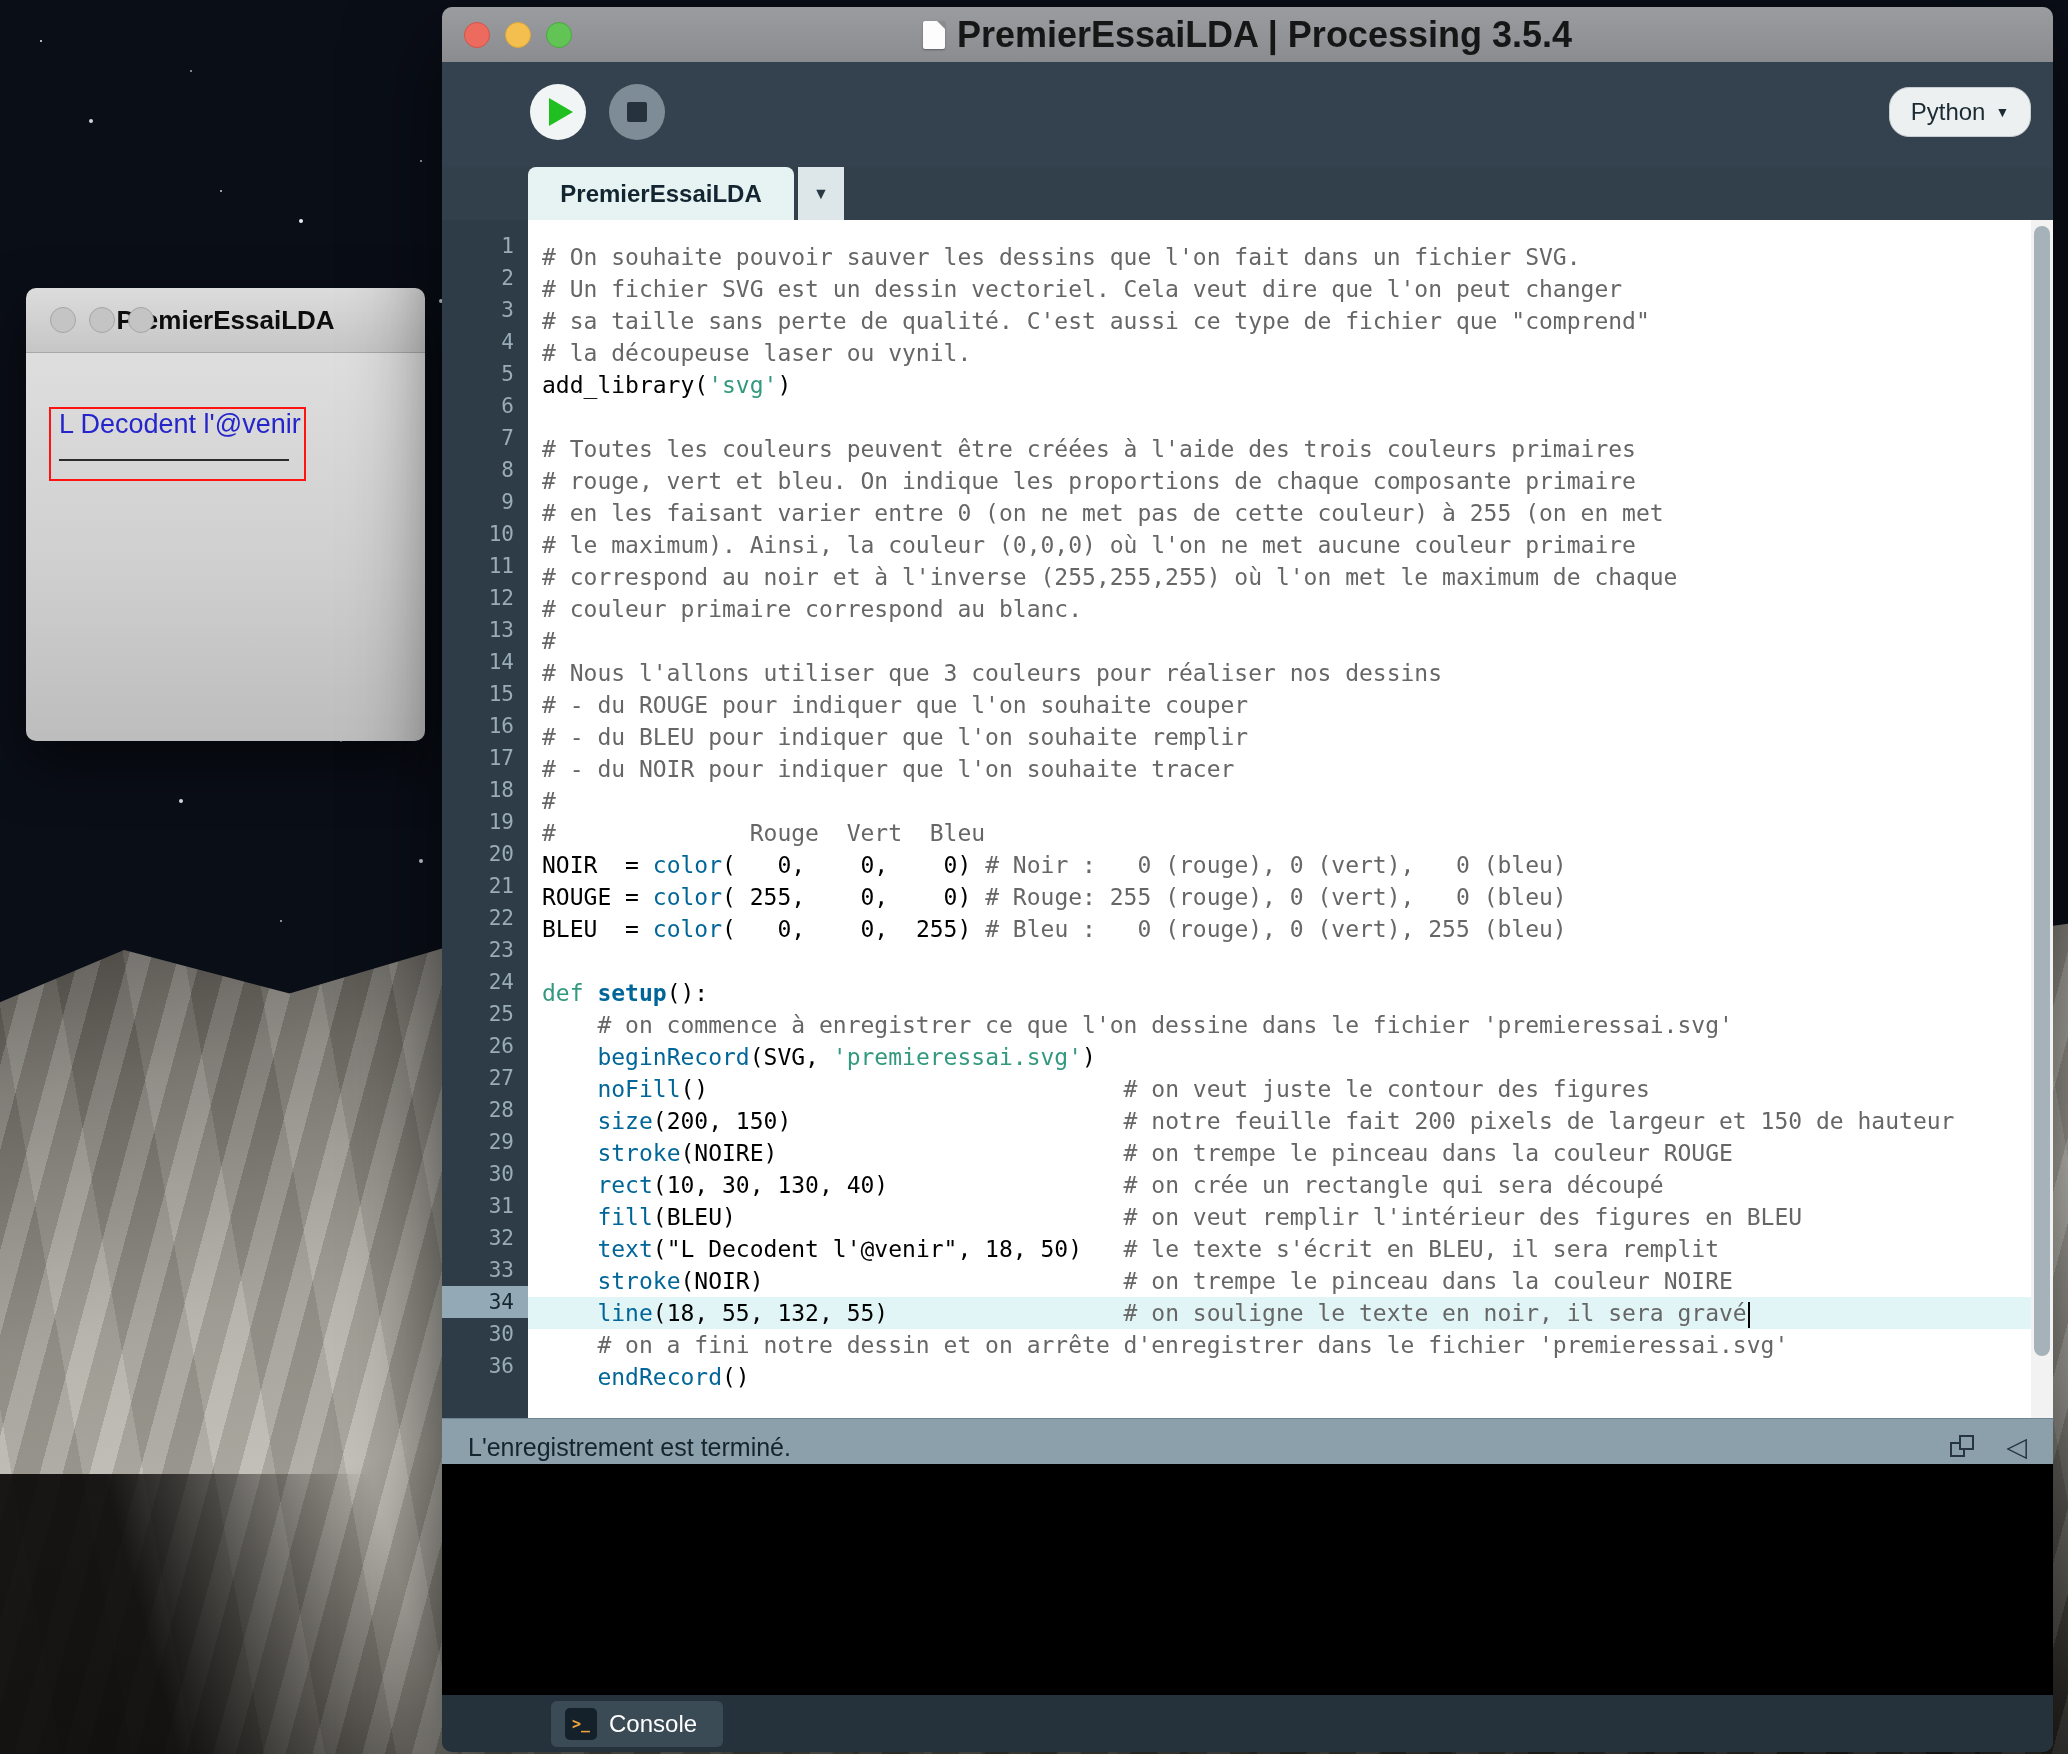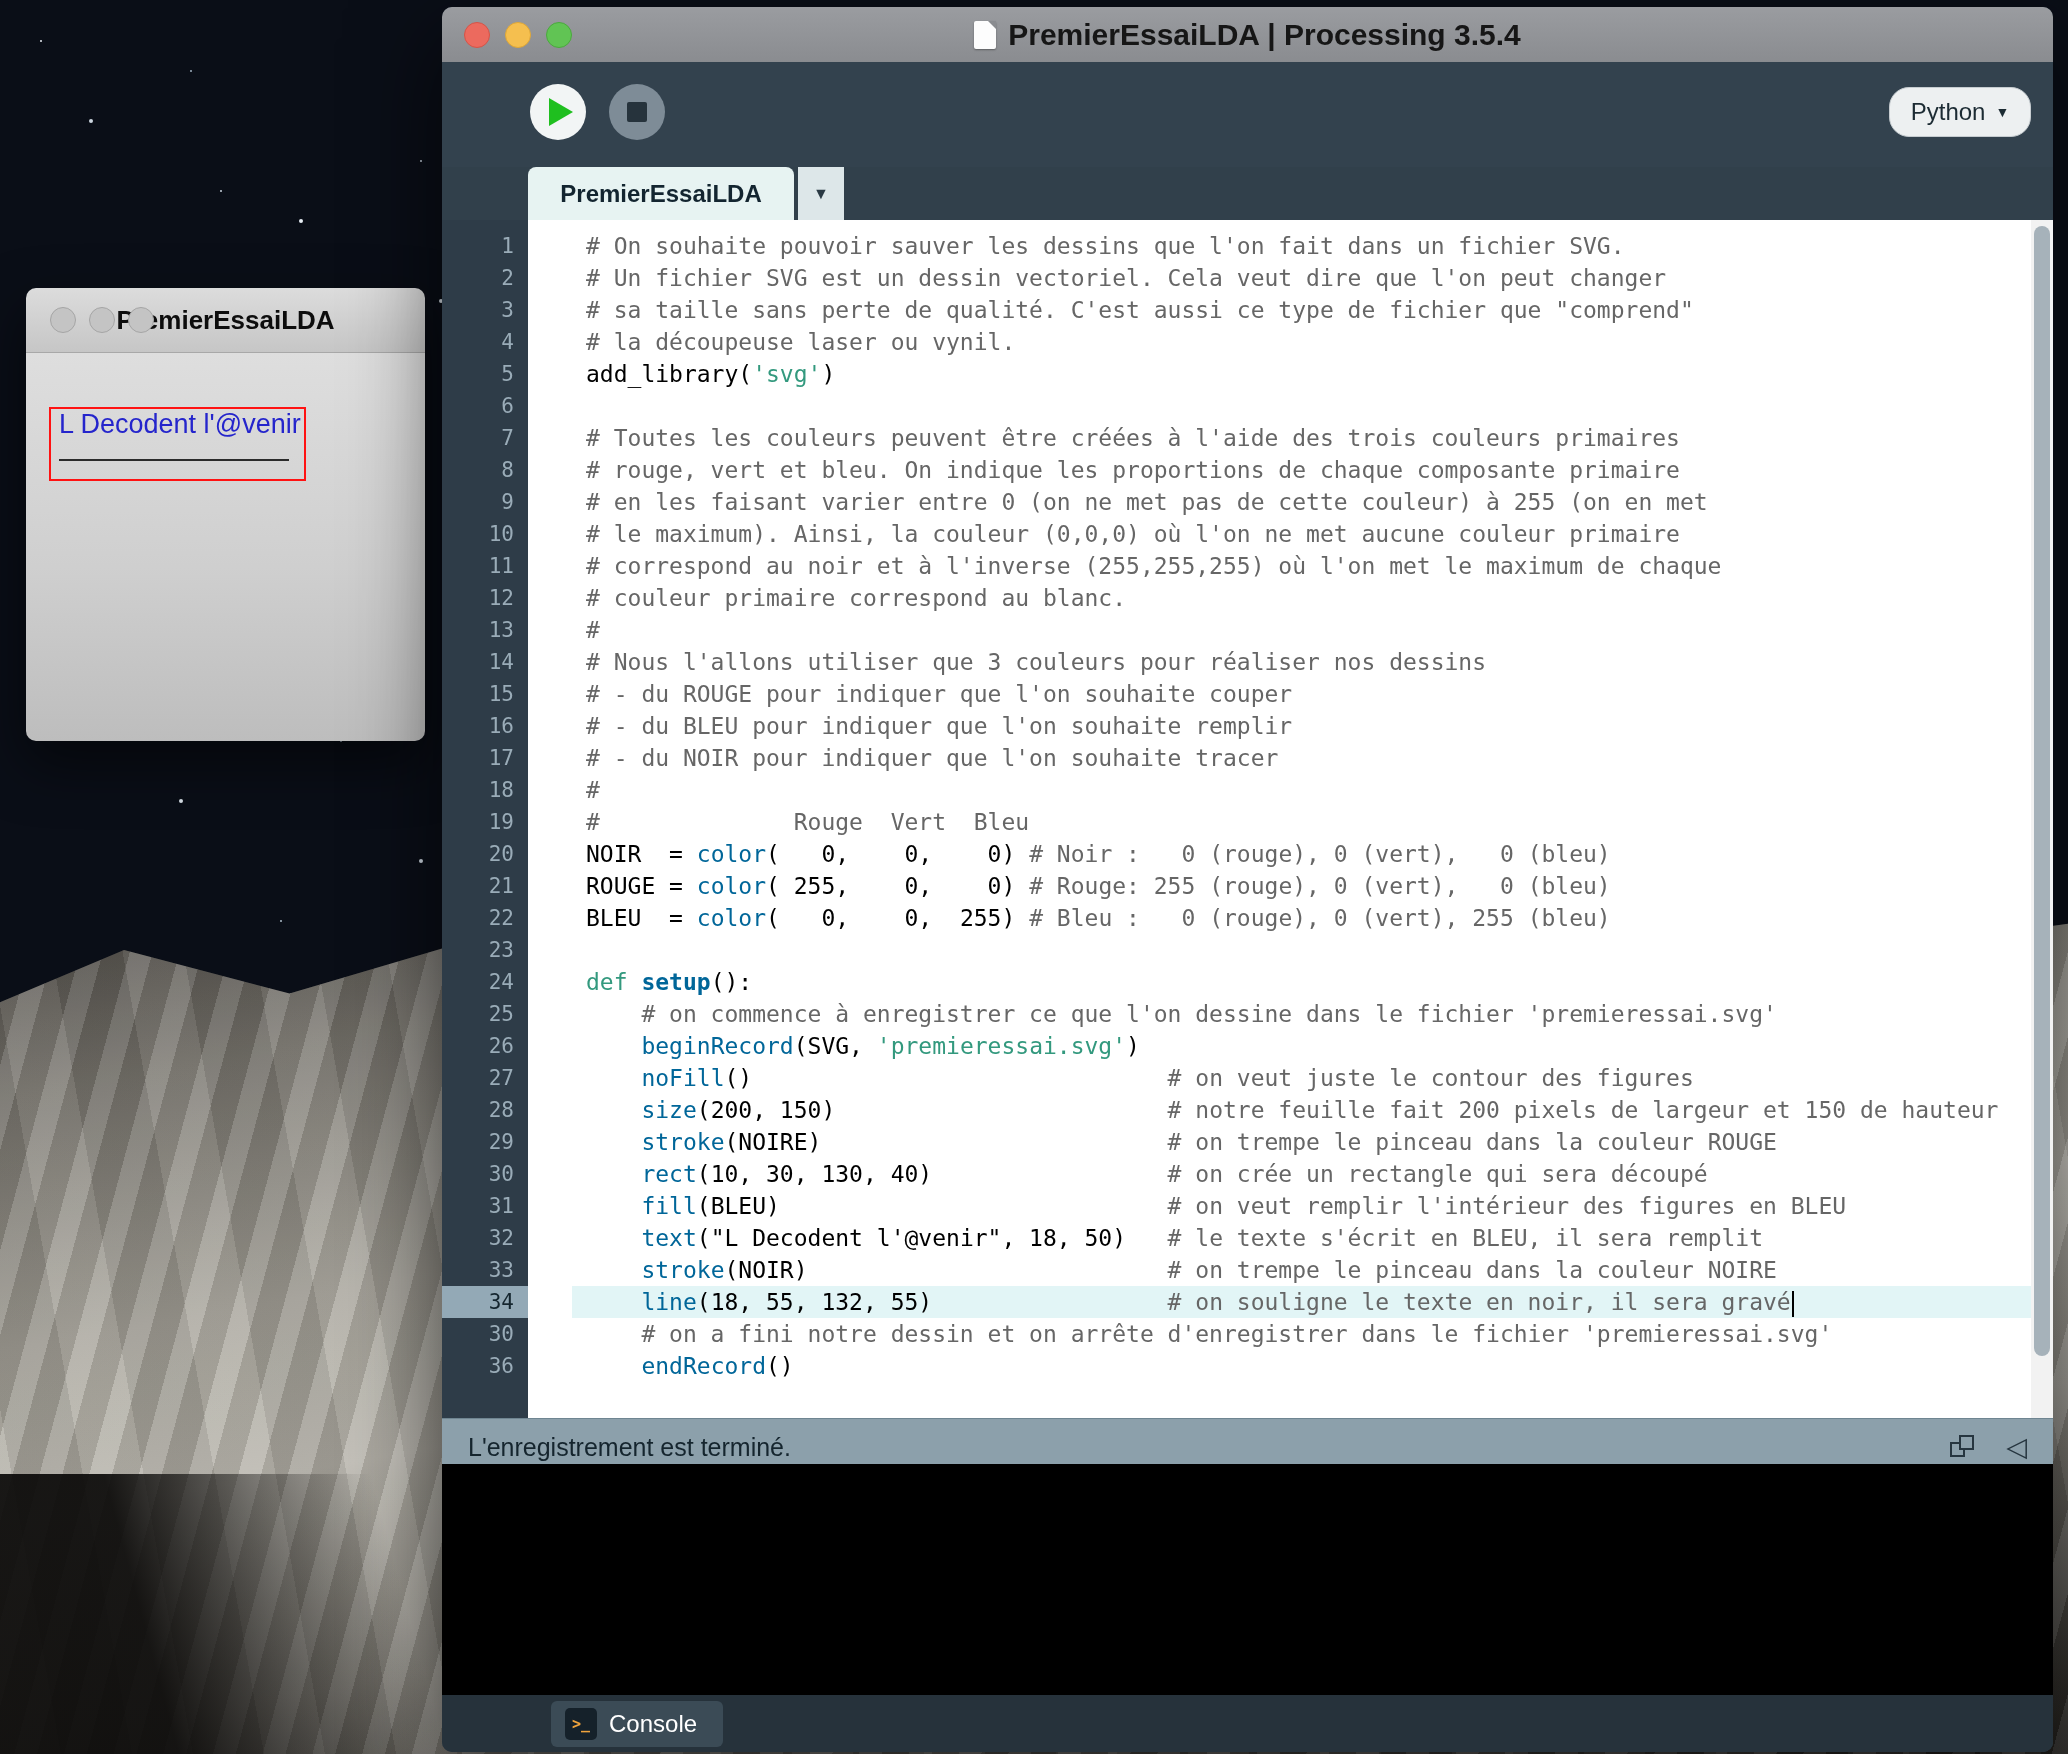--- a/index.html
+++ b/index.html
@@ -44,21 +44,21 @@
     display:flex;align-items:center;justify-content:center;}
   .traffic{position:absolute;left:22px;top:15px;display:flex;gap:15px;}
   .light{width:26px;height:26px;border-radius:50%;box-sizing:border-box;}
   .light.red{background:#ec6a5e;border:1px solid #d65347;}
   .light.yellow{background:#f5bf4f;border:1px solid #dfa736;}
   .light.green{background:#61c454;border:1px solid #4aa93d;}
   .title-wrap{display:flex;align-items:center;gap:12px;}
   .doc-icon{width:22px;height:28px;background:#fdfdfd;border-radius:2px;position:relative;box-shadow:0 1px 2px rgba(0,0,0,.35);}
   .doc-icon::before{content:"";position:absolute;top:0;right:0;width:0;height:0;
     border-top:8px solid #8a8c90;border-left:8px solid transparent;}
-  .win-title{font-weight:bold;font-size:30px;color:#161616;}
+  .win-title{font-weight:bold;font-size:36px;color:#161616;}
 
   .toolbar{height:105px;background:#33424E;position:relative;}
   .btn-round{position:absolute;width:56px;height:56px;border-radius:50%;top:22px;
     display:flex;align-items:center;justify-content:center;}
   .btn-play{left:88px;background:#f2f5f5;}
   .play-tri{width:0;height:0;border-left:24px solid #1fbf1f;border-top:14px solid transparent;
     border-bottom:14px solid transparent;margin-left:6px;}
   .btn-stop{left:167px;background:#7e8c97;}
   .stop-sq{width:20px;height:20px;background:#26333c;border-radius:2px;}
   .mode-btn{position:absolute;right:22px;top:25px;width:142px;height:50px;background:#edf0f1;
@@ -74,21 +74,21 @@
   .tab-dropdown{position:absolute;left:356px;bottom:0;width:46px;height:53px;background:#dde7e9;
     display:flex;align-items:center;justify-content:center;font-size:16px;color:#2a3a44;}
 
   .editor{position:absolute;top:213px;left:0;right:0;height:1198px;background:#ffffff;}
   .gutter{position:absolute;left:0;top:0;bottom:0;width:86px;background:#2e3c48;
     padding-top:10px;box-sizing:border-box;}
   .ln{height:32px;line-height:32px;text-align:right;padding-right:14px;
     font-family:"DejaVu Sans Mono",monospace;font-size:21px;color:#9aacb8;}
   .ln-active{background:var(--line_gutter_highlight,#93a9b6);color:#15262f;}
   .code{position:absolute;left:86px;top:0;right:22px;bottom:0;overflow:hidden;
-    padding-top:10px;box-sizing:border-box;margin-left:44px;}
+    padding-top:21px;box-sizing:border-box;}
   .code-row{height:32px;line-height:32px;white-space:pre;padding-left:14px;
     font-family:"DejaVu Sans Mono",monospace;font-size:23px;color:#000;}
   .row-active{background:var(--line_highlight,#e2f5f6);}
   .tk-p{color:#000000;}
   .tk-c{color:var(--comment,#666666);}
   .tk-f{color:var(--function,#006699);}
   .tk-s{color:var(--string,#33997E);}
   .tk-k{color:var(--keyword,#33997E);}
   .tk-d{color:var(--function,#006699);font-weight:bold;}
   .caret{display:inline-block;width:2px;height:26px;background:#000;vertical-align:middle;margin-left:1px;}

